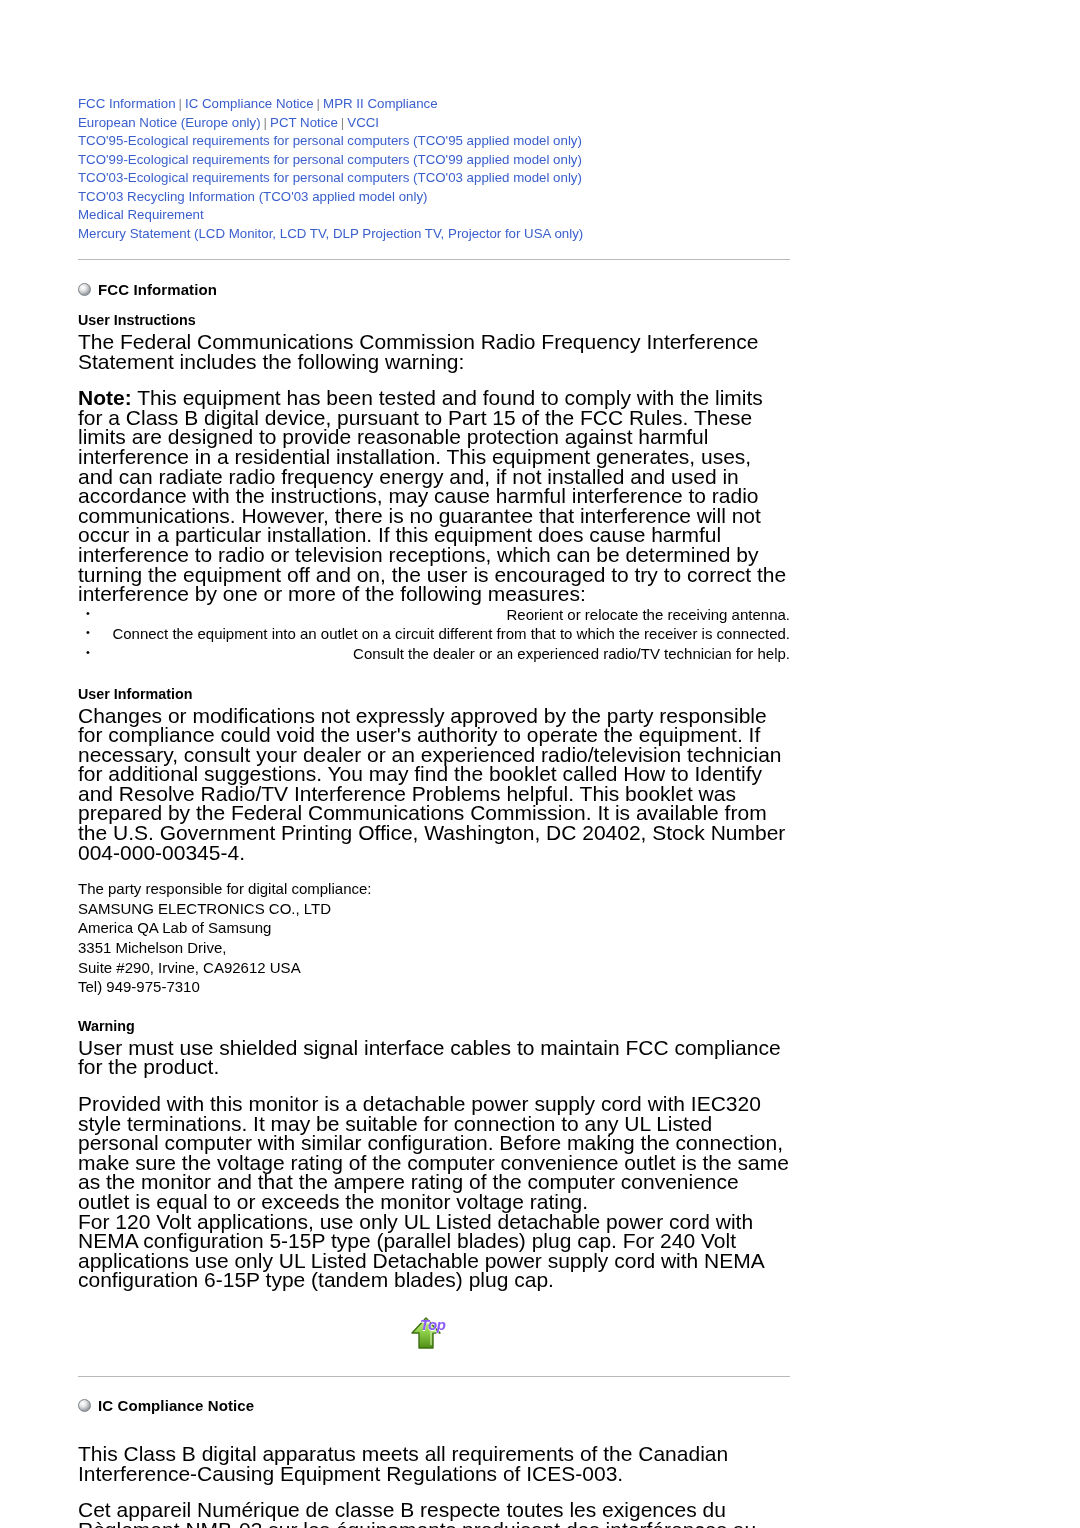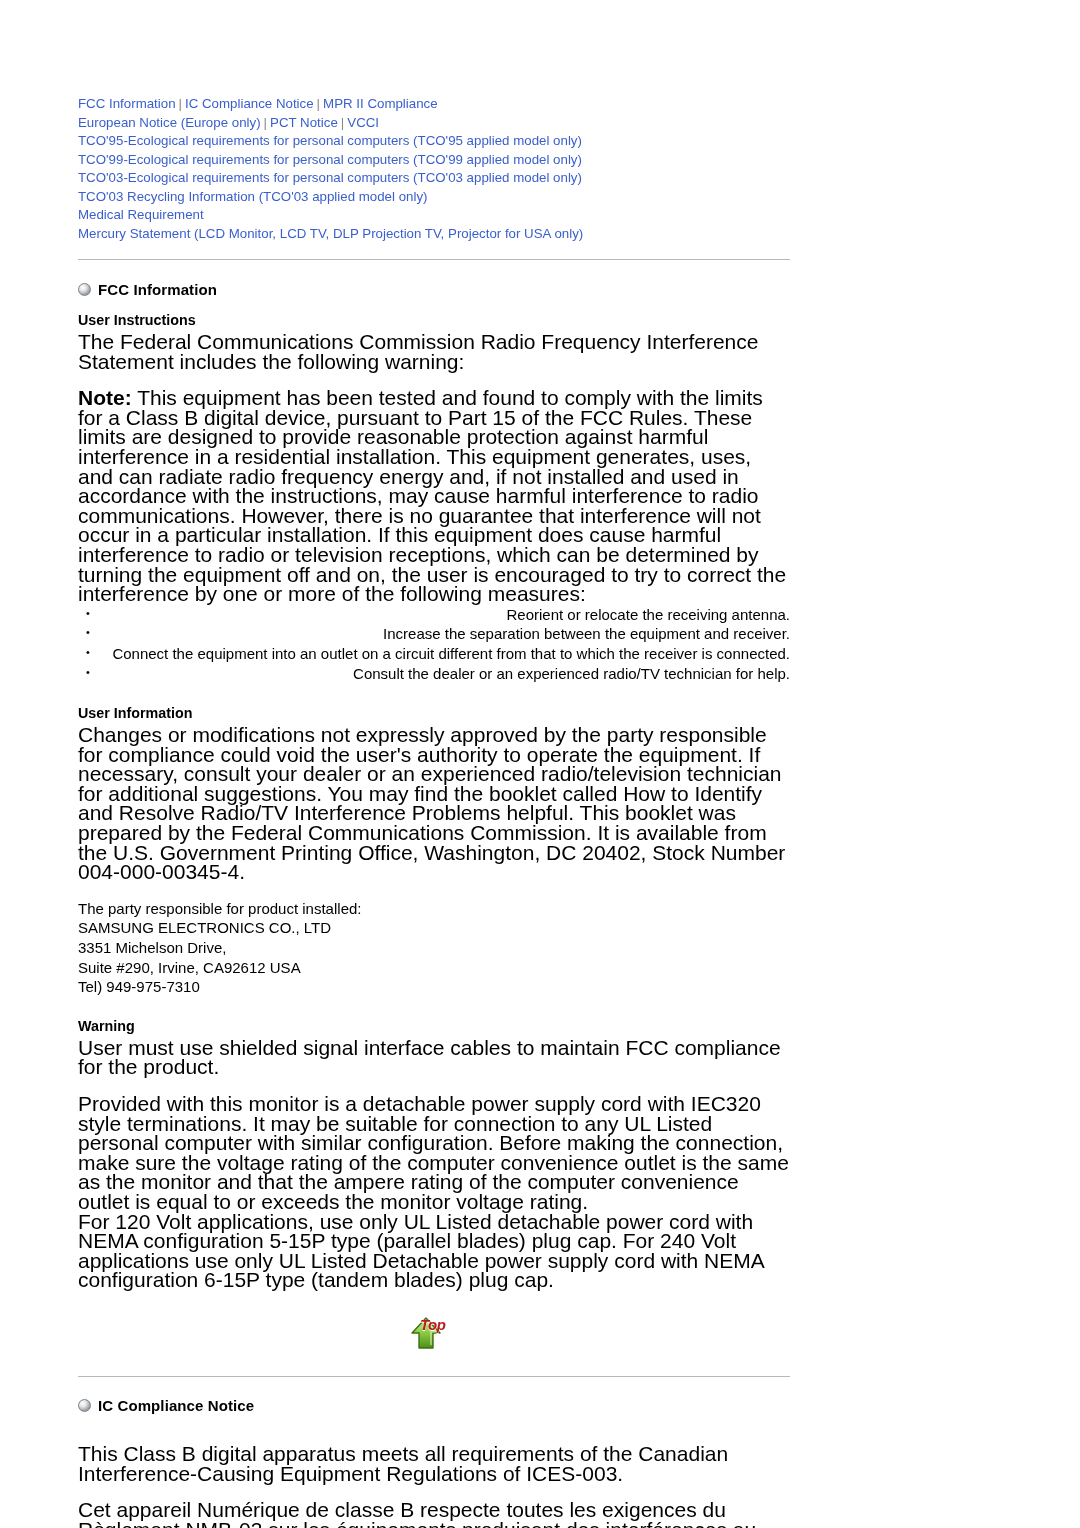--- a/index.html
+++ b/index.html
@@ -139,21 +139,21 @@
     width: 40px;
     height: 40px;
   }
   .top-btn .label {
     position: absolute;
     left: 20px;
     top: 4px;
     font-size: 15px;
     font-weight: bold;
     font-style: italic;
-    color: #b91c1c;
+    color: #8b5cf6;
     letter-spacing: -0.5px;
     text-shadow: 0 1px 0 #ffffff;
   }
   hr.rule2 {
     border: none;
     border-top: 1px solid #b8b8b8;
     margin: 20px 0 0 0;
     width: 712px;
   }
 </style>
@@ -197,31 +197,31 @@
       <span class="sect-title">FCC Information</span>
     </div>
 
     <div class="sub-head">User Instructions</div>
     <p class="body">The Federal Communications Commission Radio Frequency Interference Statement includes the following warning:</p>
 
     <p class="body gap"><span class="b">Note:</span><span> This equipment has been tested and found to comply with the limits for a Class B digital device, pursuant to Part 15 of the FCC Rules. These limits are designed to provide reasonable protection against harmful interference in a residential installation. This equipment generates, uses, and can radiate radio frequency energy and, if not installed and used in accordance with the instructions, may cause harmful interference to radio communications. However, there is no guarantee that interference will not occur in a particular installation. If this equipment does cause harmful interference to radio or television receptions, which can be determined by turning the equipment off and on, the user is encouraged to try to correct the interference by one or more of the following measures:</span></p>
 
     <ul class="measures">
       <li>Reorient or relocate the receiving antenna.</li>
-      <li>Increase the separation between the equipment and receiver.</li>
       <li>Connect the equipment into an outlet on a circuit different from that to which the receiver is connected.</li>
       <li>Consult the dealer or an experienced radio/TV technician for help.</li>
     </ul>
 
     <div class="sub-head" style="margin-top:22px">User Information</div>
     <p class="body">Changes or modifications not expressly approved by the party responsible for compliance could void the user's authority to operate the equipment. If necessary, consult your dealer or an experienced radio/television technician for additional suggestions. You may find the booklet called How to Identify and Resolve Radio/TV Interference Problems helpful. This booklet was prepared by the Federal Communications Commission. It is available from the U.S. Government Printing Office, Washington, DC 20402, Stock Number 004-000-00345-4.</p>
 
     <div class="addr">
-      <div>The party responsible for product installed:</div>
+      <div>The party responsible for digital compliance:</div>
       <div>SAMSUNG ELECTRONICS CO., LTD</div>
+      <div>America QA Lab of Samsung</div>
       <div>3351 Michelson Drive,</div>
       <div>Suite #290, Irvine, CA92612 USA</div>
       <div>Tel) 949-975-7310</div>
     </div>
 
     <div class="sub-head" style="margin-top:21px">Warning</div>
     <p class="body">User must use shielded signal interface cables to maintain FCC compliance for the product.</p>
 
     <p class="body gap">Provided with this monitor is a detachable power supply cord with IEC320 style terminations. It may be suitable for connection to any UL Listed personal computer with similar configuration. Before making the connection, make sure the voltage rating of the computer convenience outlet is the same as the monitor and that the ampere rating of the computer convenience outlet is equal to or exceeds the monitor voltage rating.</p>
     <p class="body nogap">For 120 Volt applications, use only UL Listed detachable power cord with NEMA configuration 5-15P type (parallel blades) plug cap. For 240 Volt applications use only UL Listed Detachable power supply cord with NEMA configuration 6-15P type (tandem blades) plug cap.</p>

